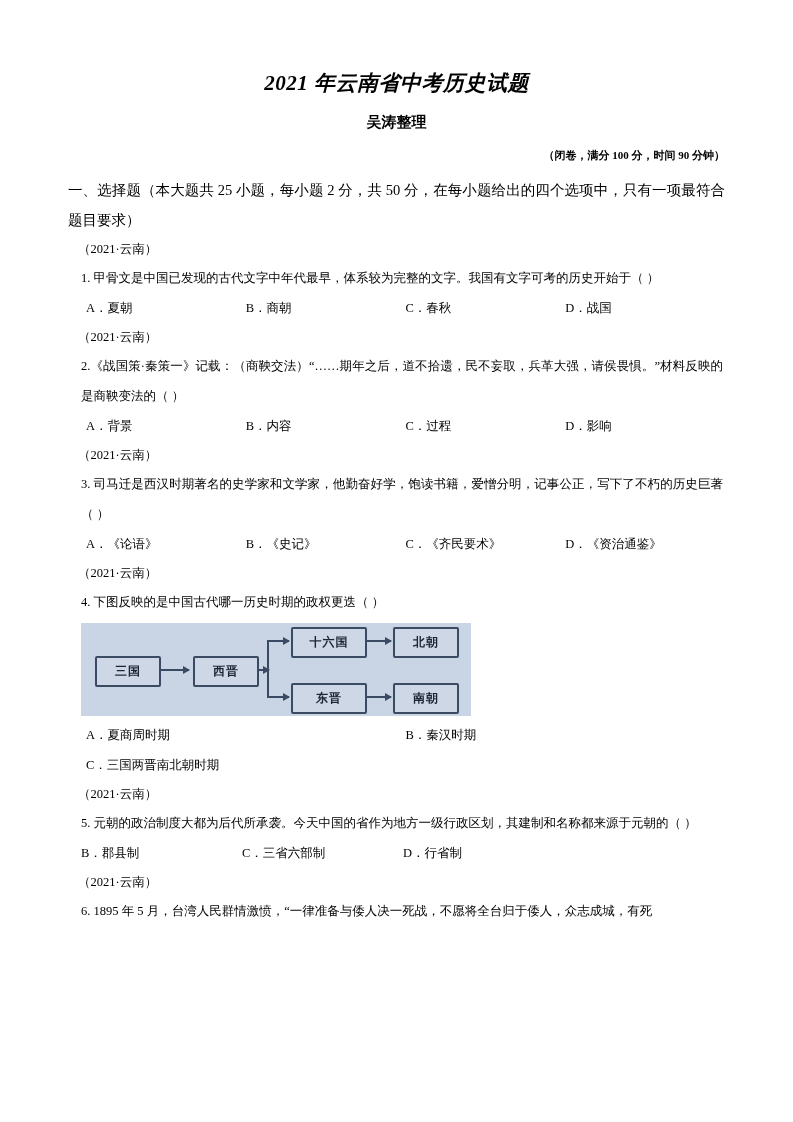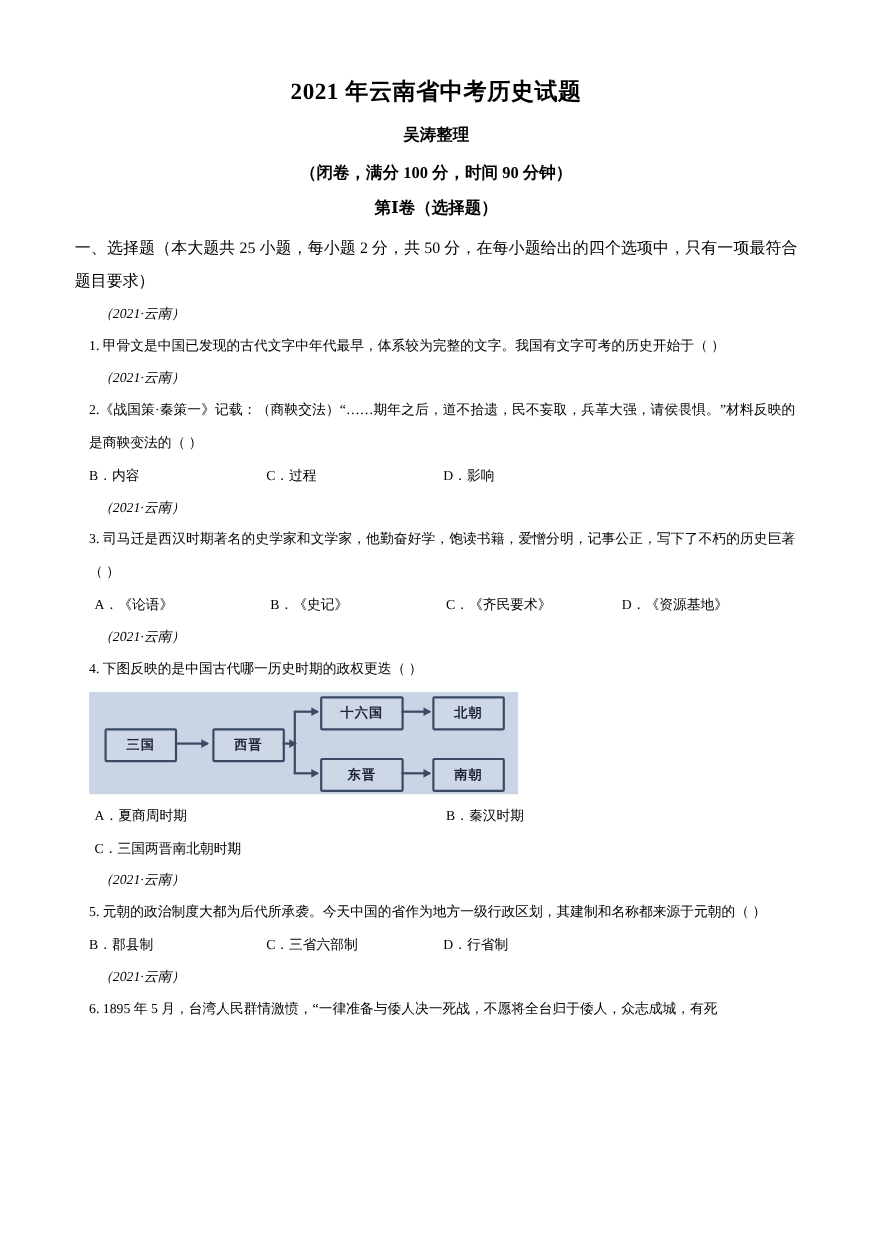--- a/index.html
+++ b/index.html
@@ -21,51 +21,51 @@
     box-sizing: border-box;
     padding: 55px 68px 0 68px;
     position: relative;
   }
   .doc-title {
     text-align: center;
     font-size: 21px;
     font-weight: bold;
     letter-spacing: 0.5px;
     margin: 14px 0 0 0;
+    font-style: italic;
   }
   .doc-subtitle {
     text-align: center;
     font-size: 15px;
     font-weight: bold;
     margin: 16px 0 0 0;
   }
   .doc-meta {
-    text-align: center;
-    font-size: 15px;
+    text-align: right;
+    font-size: 11px;
     font-weight: bold;
     margin: 16px 0 0 0;
   }
   .doc-section {
     text-align: center;
     font-size: 15px;
     font-weight: bold;
     margin: 13px 0 0 0;
   }
   .section-heading {
     font-size: 14.5px;
     font-weight: normal;
     line-height: 30px;
     margin: 12px 0 0 0;
     text-align: justify;
   }
   .tag {
     font-size: 12.5px;
     line-height: 28px;
-    margin-left: 22px;
-    font-style: italic;
+    margin-left: 10px;
   }
   .q-text {
     font-size: 12.5px;
     line-height: 30px;
     text-align: justify;
     margin-left: 13px;
     margin-right: 2px;
   }
   .opts {
     margin-left: 13px;
@@ -135,41 +135,47 @@
   }
 </style>
 </head>
 <body>
 
 <div class="page">
 
   <div class="doc-title">2021 年云南省中考历史试题</div>
   <div class="doc-subtitle">吴涛整理</div>
   <div class="doc-meta">（闭卷，满分 100 分，时间 90 分钟）</div>
-  <div class="doc-section">第Ⅰ卷（选择题）</div>
   <div class="section-heading">一、选择题（本大题共 25 小题，每小题 2 分，共 50 分，在每小题给出的四个选项中，只有一项最符合题目要求）</div>
 
   <div class="tag">（2021·云南）</div>
   <div class="q-text">1. 甲骨文是中国已发现的古代文字中年代最早，体系较为完整的文字。我国有文字可考的历史开始于（    ）</div>
+  <div class="opts four">
+    <div class="opt-a">A．夏朝</div>
+    <div>B．商朝</div>
+    <div>C．春秋</div>
+    <div>D．战国</div>
+  </div>
 
   <div class="tag">（2021·云南）</div>
   <div class="q-text">2.《战国策·秦策一》记载：（商鞅交法）“……期年之后，道不拾遗，民不妄取，兵革大强，请侯畏惧。”材料反映的是商鞅变法的（    ）</div>
   <div class="opts four">
+    <div class="opt-a">A．背景</div>
     <div>B．内容</div>
     <div>C．过程</div>
     <div>D．影响</div>
   </div>
 
   <div class="tag">（2021·云南）</div>
   <div class="q-text">3. 司马迁是西汉时期著名的史学家和文学家，他勤奋好学，饱读书籍，爱憎分明，记事公正，写下了不朽的历史巨著（    ）</div>
   <div class="opts four">
     <div class="opt-a">A．《论语》</div>
     <div>B．《史记》</div>
     <div>C．《齐民要术》</div>
-    <div>D．《资源基地》</div>
+    <div>D．《资治通鉴》</div>
   </div>
 
   <div class="tag">（2021·云南）</div>
   <div class="q-text">4. 下图反映的是中国古代哪一历史时期的政权更迭（    ）</div>
   <div class="fig-wrap">
     <div class="figure">
       <div class="fig-box" style="left:14px; top:33px; width:62px; height:27px;">三国</div>
       <div class="fig-arrow" style="left:78px; top:46px; width:30px;"></div>
       <div class="fig-box" style="left:112px; top:33px; width:62px; height:27px;">西晋</div>
       <div class="fig-conn" style="left:186px; top:18px; height:56px;"></div>

